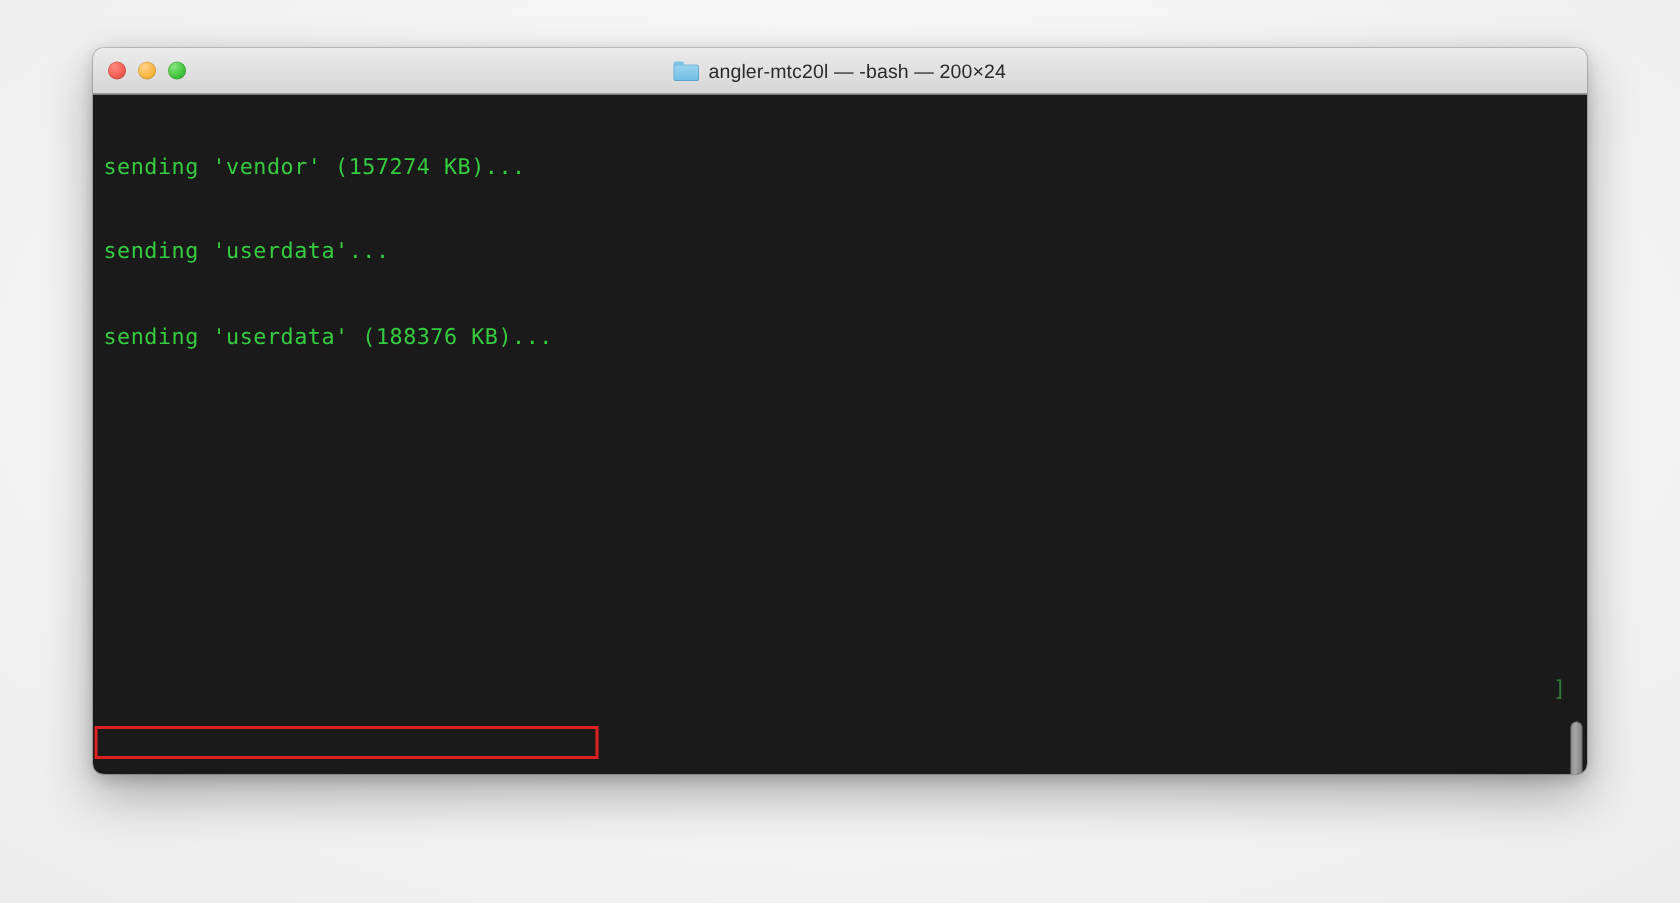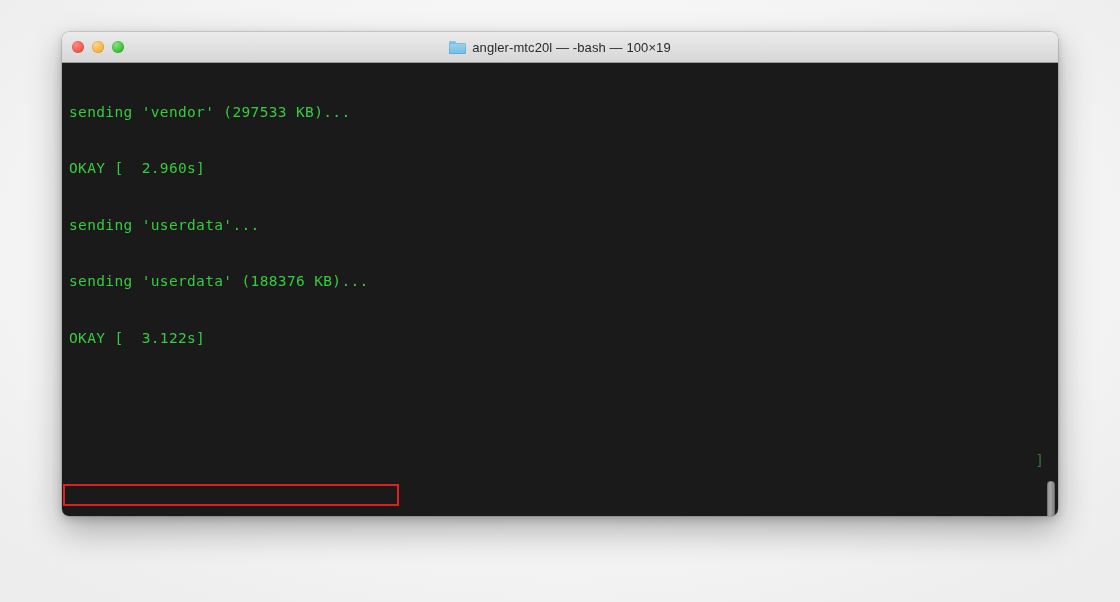--- a/index.html
+++ b/index.html
@@ -181,31 +181,29 @@
     <div class="traffic">
       <span class="light close"></span>
       <span class="light min"></span>
       <span class="light max"></span>
     </div>
     <div class="title-group">
       <span class="folder-icon">
         <span class="tab"></span>
         <span class="body"></span>
       </span>
-      <span class="title-text">angler-mtc20l — -bash — 100×19</span>
+      <span class="title-text">angler-mtc20l — -bash — 200×24</span>
     </div>
   </div>
 
   <div class="term-body">
     <div class="term-text">
-      <div class="term-line">sending 'vendor' (297533 KB)...</div>
-      <div class="term-line">OKAY [  2.960s]</div>
+      <div class="term-line">sending 'vendor' (157274 KB)...</div>
       <div class="term-line">sending 'userdata'...</div>
       <div class="term-line">sending 'userdata' (188376 KB)...</div>
-      <div class="term-line">OKAY [  3.122s]</div>
       
       
       
       
       
       
       
       
       
       

